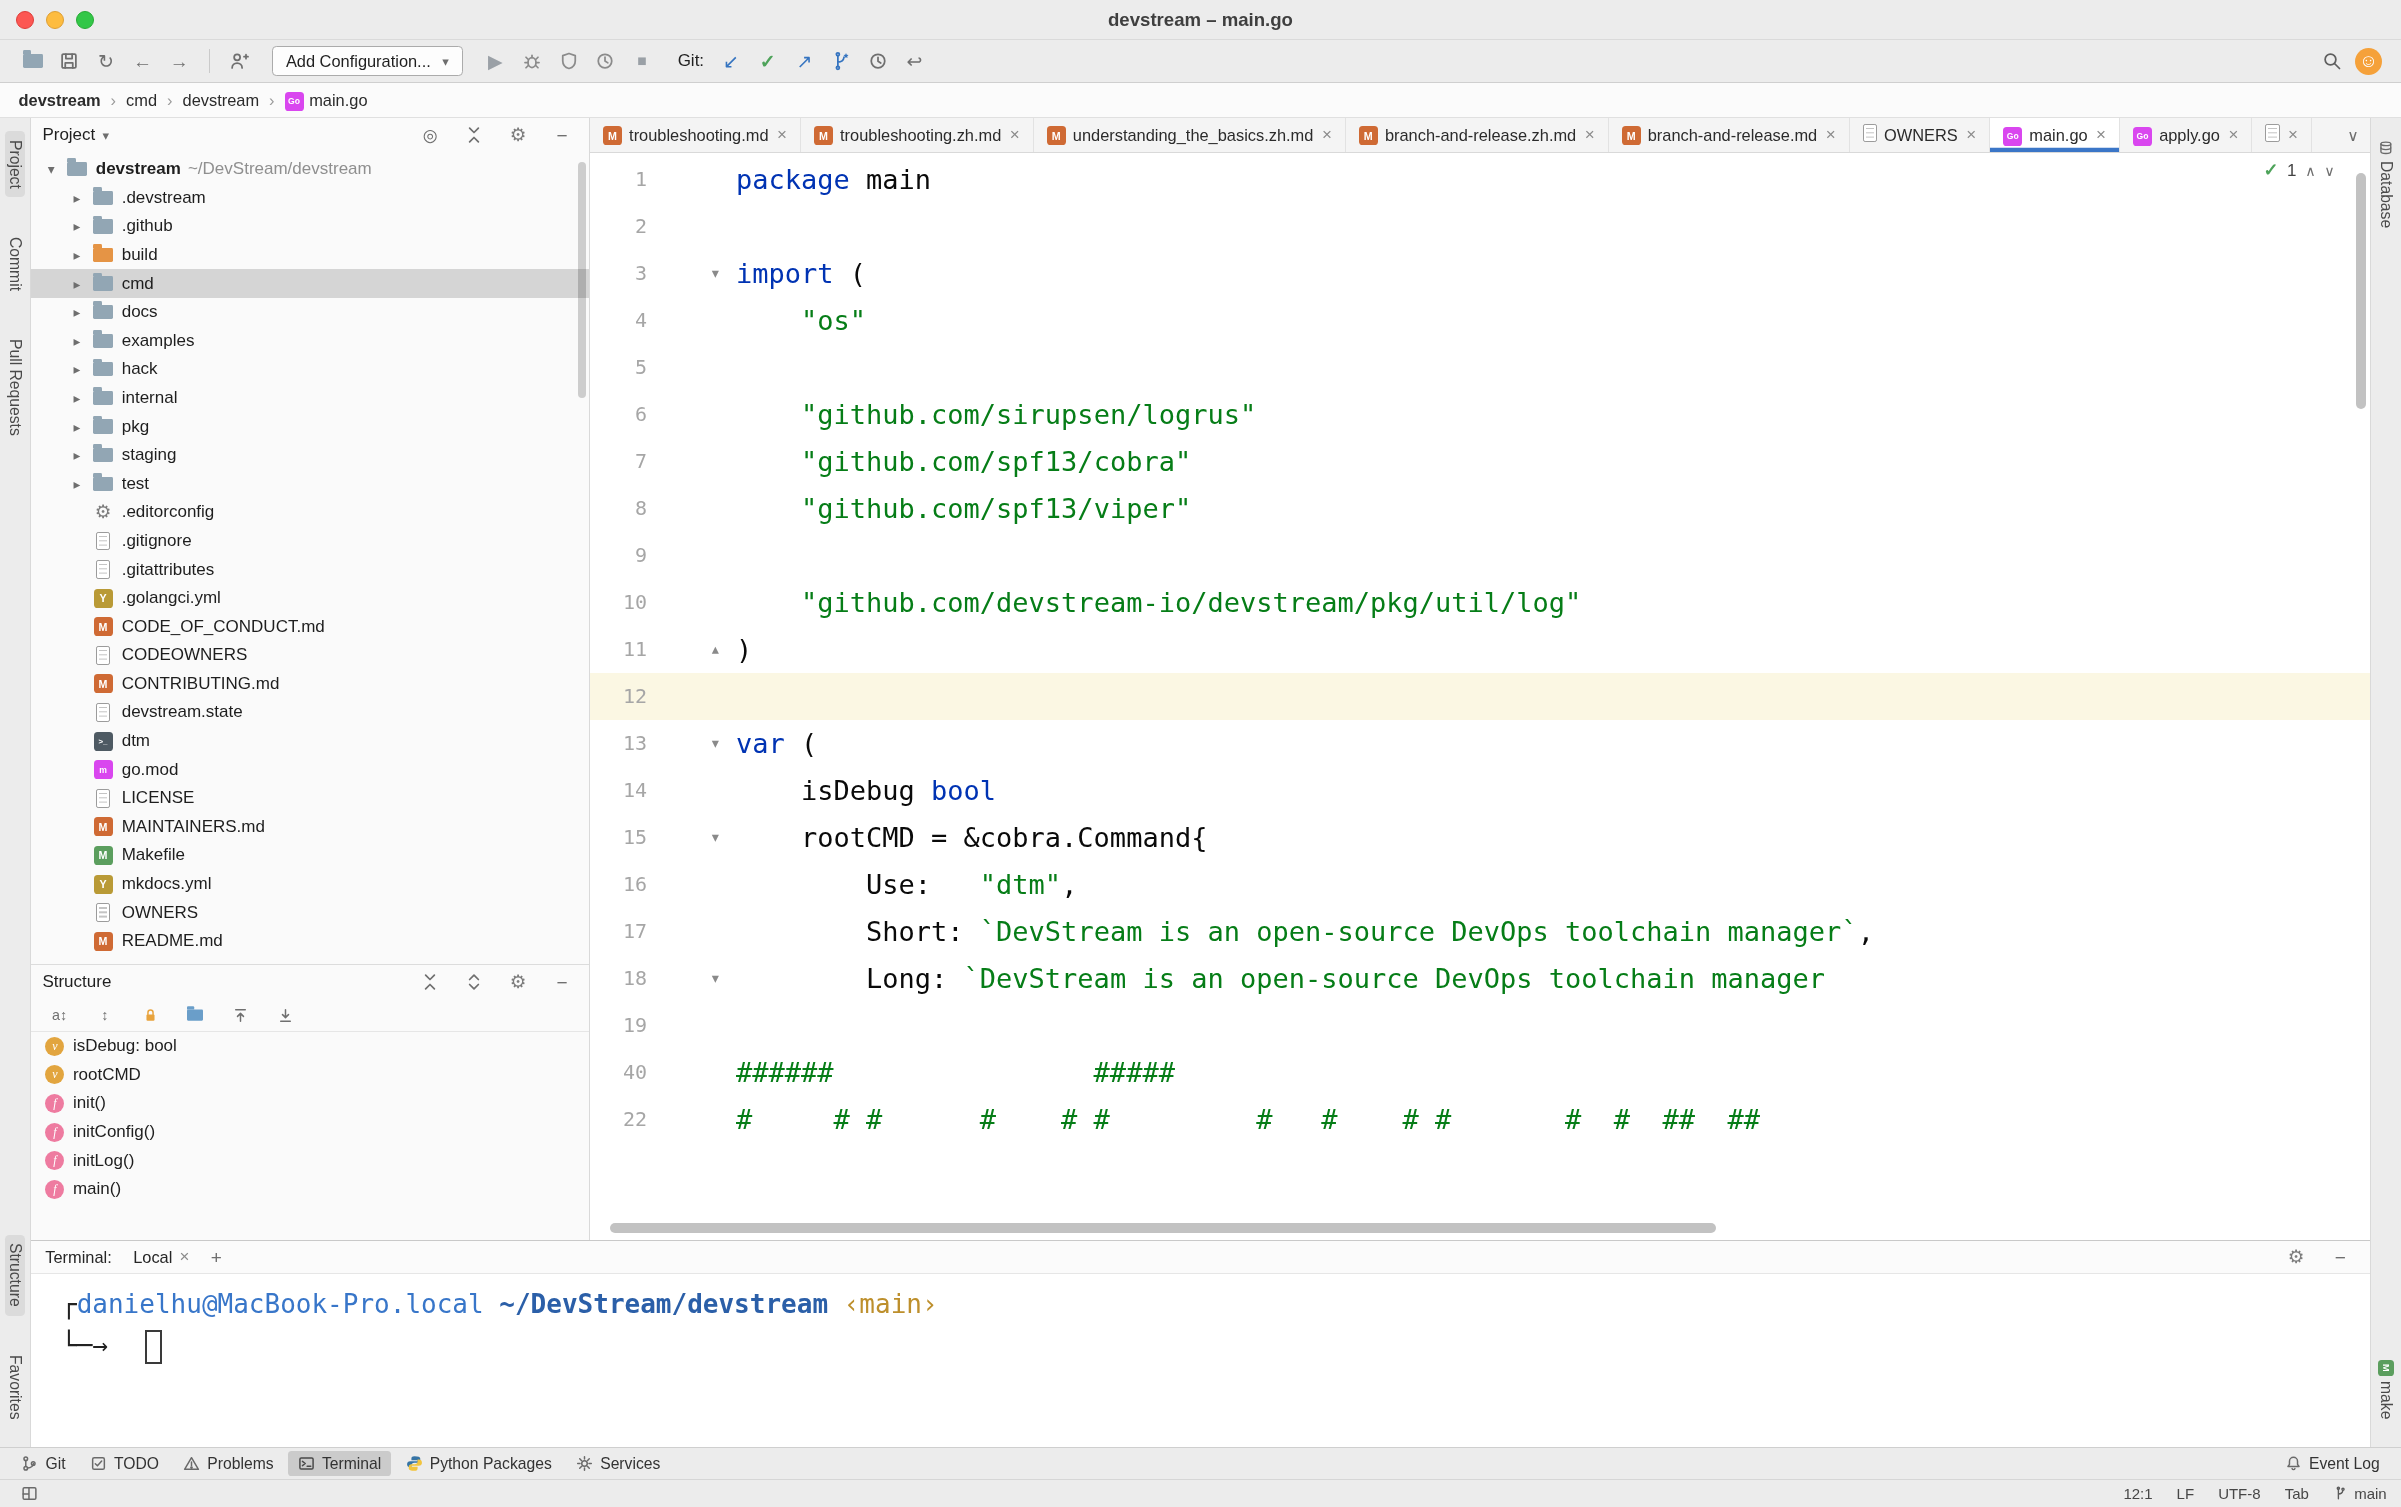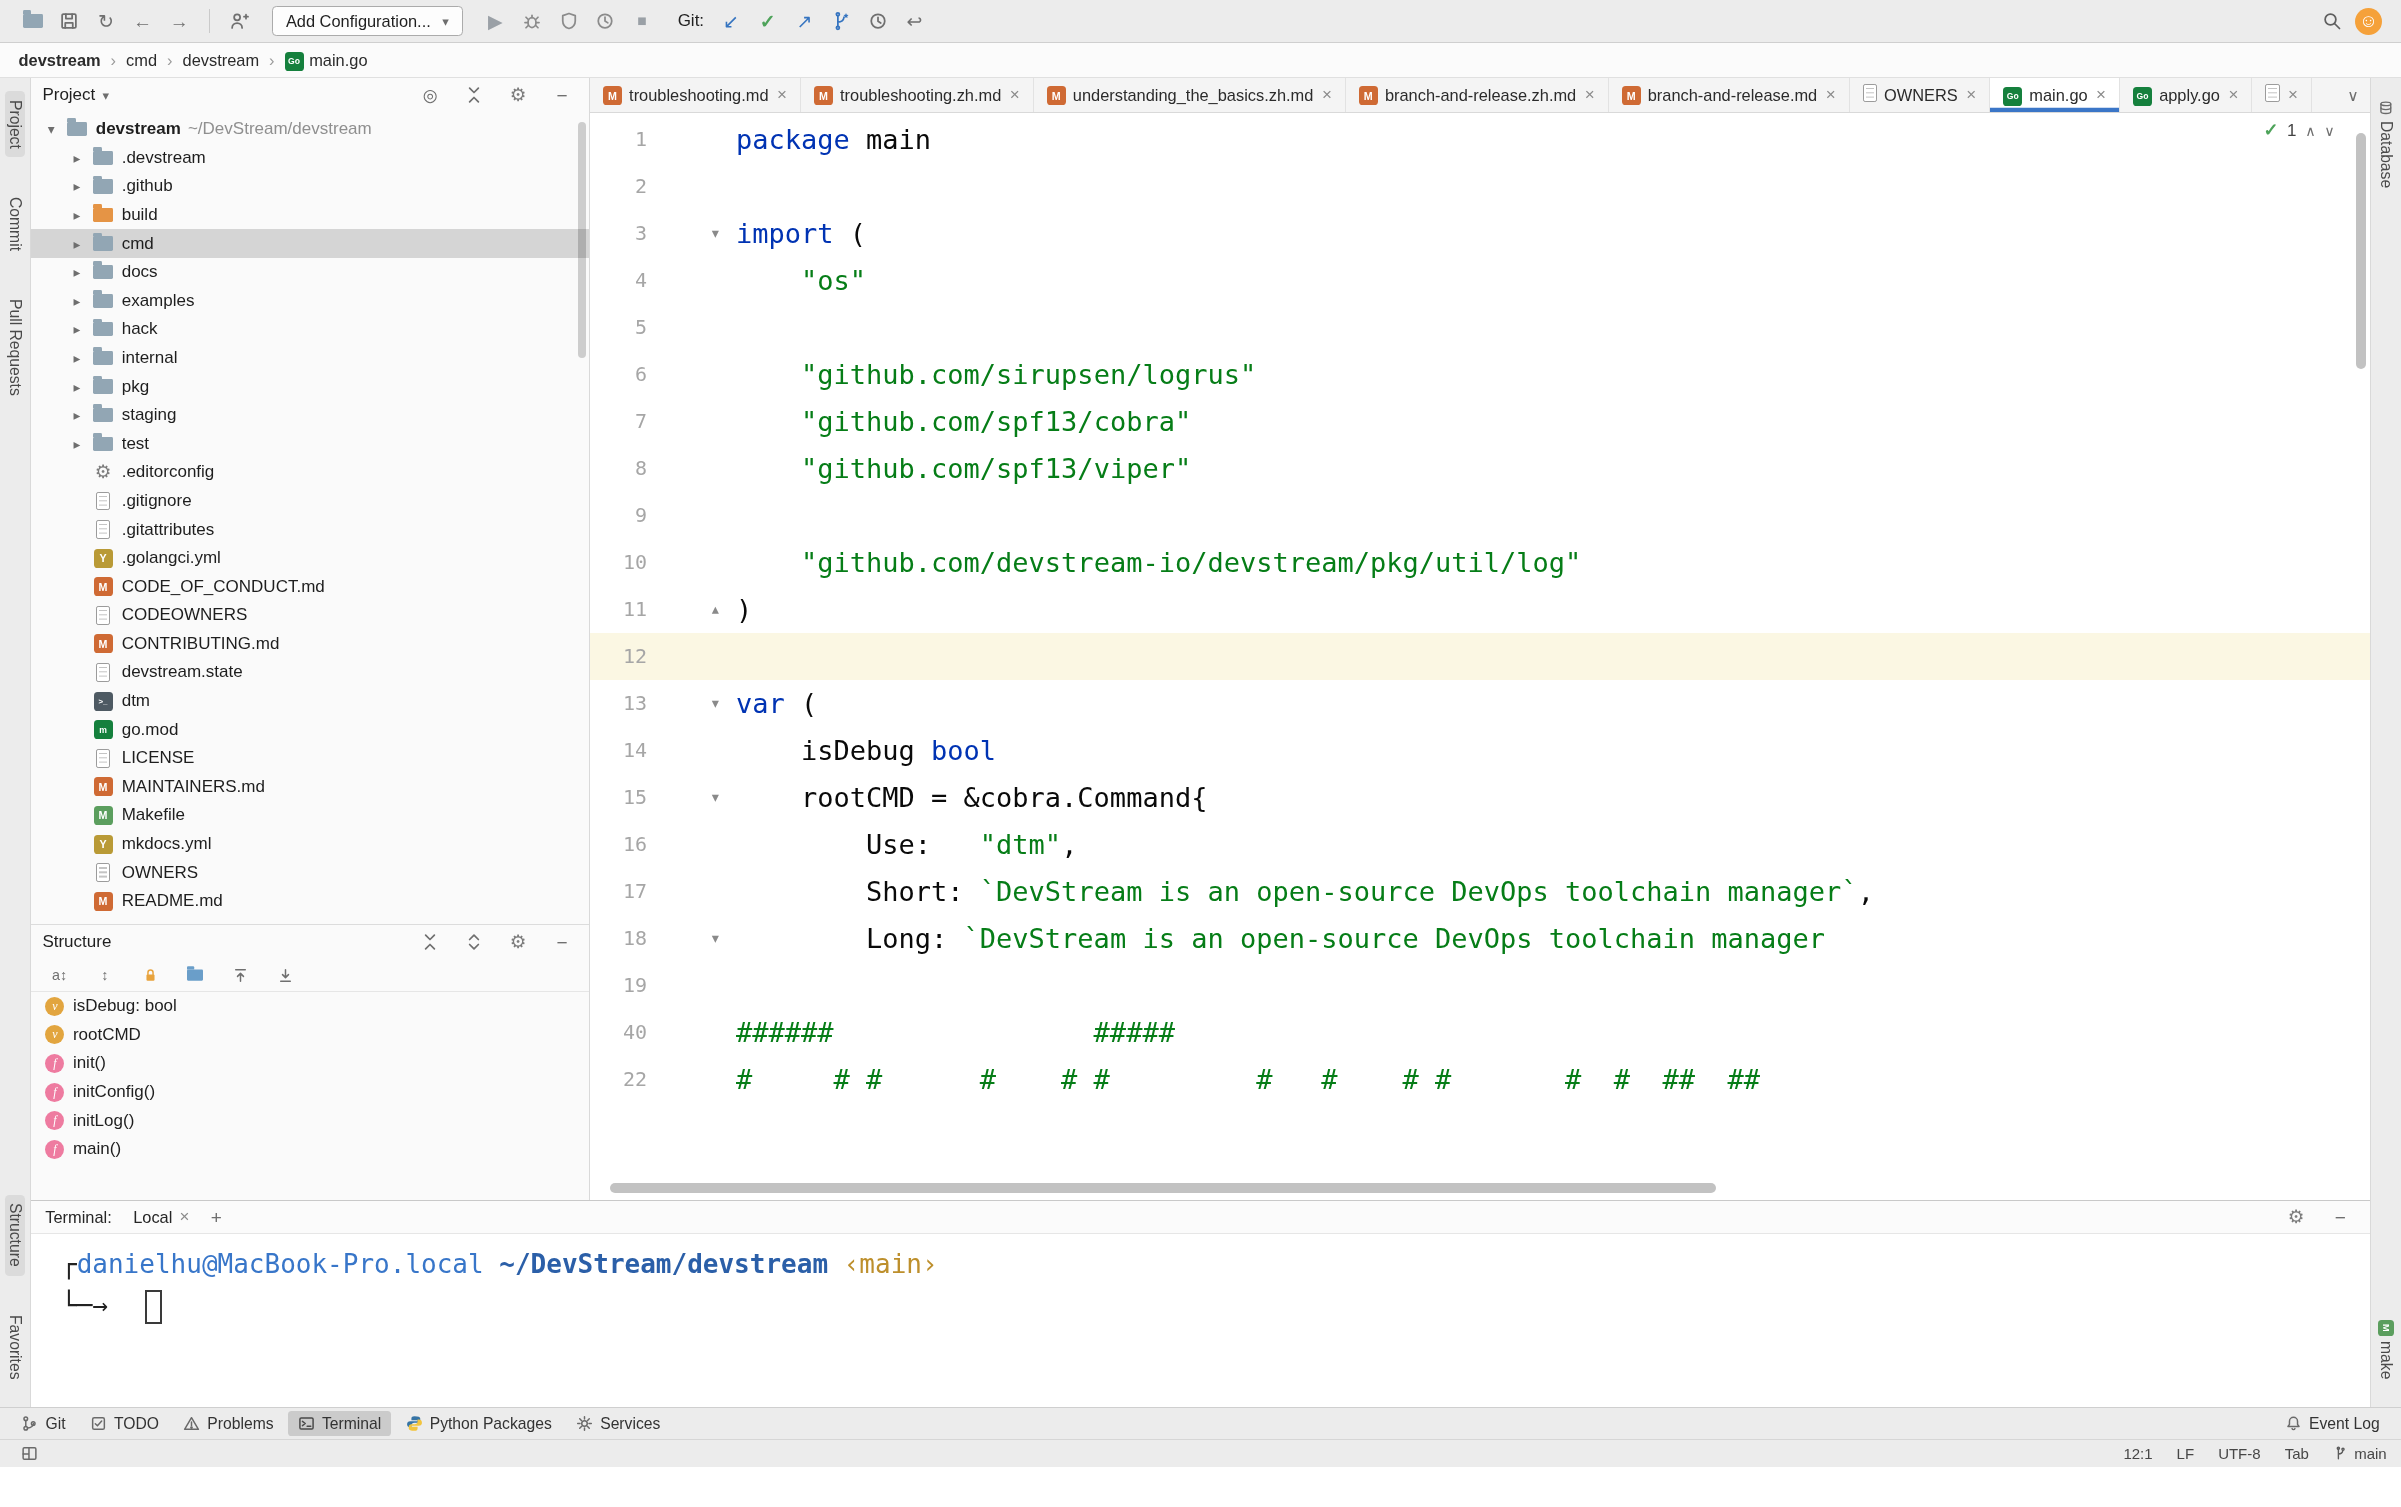--- a/index.html
+++ b/index.html
@@ -102,36 +102,44 @@
   .tgroup{display:flex;align-items:center;gap:4.3px}
   .tool{display:inline-flex;align-items:flex-start;gap:7.1px;padding:3.6px 10px;border-radius:3.6px;font-size:15.7px;color:#333}
   .tool.active{background:#CBCBCB}
   .status{height:28px;background:#ECECEC;border-top:0.7px solid #D6D6D6;display:flex;align-items:center;padding:0 14.3px;font-size:15px;color:#474747}
   .sgroup-h{display:flex;align-items:center;gap:24px}
   .sitem{display:inline-flex;align-items:center;gap:5.7px}
   
   .fic{display:inline-flex;align-items:center;justify-content:center;width:19px;height:19px;border-radius:3.6px;font-size:10.7px;font-weight:bold;color:#fff;flex:none}
   .fic.md{background:#CF6A34}
   .fic.yml{background:#B99A36}
-  .fic.go{background:#15803d;font-size:8.6px}
+  .fic.go{background:#d946ef;font-size:8.6px}
   .fic.bin{background:#4E5A63;font-size:7.9px}
   .fic.make{background:#5B9E5E}
   .docic{display:inline-block;width:14.3px;height:18.6px;border:1.4px solid #9B9B9B;border-radius:2.1px;background:#fff;position:relative}
   .docic::before{content:'';position:absolute;left:2.1px;right:2.1px;top:2.9px;height:1.4px;background:#C4C4C4;box-shadow:0 4.3px 0 #C4C4C4,0 8.6px 0 #C4C4C4}
   .cfolder{display:inline-block;width:20px;height:14.3px;background:#92A6B4;border-radius:1.4px;position:relative}
   .cfolder::before{content:'';position:absolute;top:-3.6px;left:0;width:8.6px;height:3.6px;background:inherit;border-radius:1.4px 1.4px 0 0}
   .cfolder.orange{background:#E59445}
   .cfolder.blue{background:#6A9EC9}
   .xic{color:#8B8B8B;font-size:17px}
 </style>
 </head>
 <body>
 
 <div class="app">
 
+  <div class="titlebar">
+    <div class="lights">
+      <span class="light red"></span>
+      <span class="light yellow"></span>
+      <span class="light green"></span>
+    </div>
+    <div class="title">devstream – main.go</div>
+  </div>
 
   <div class="toolbar">
     <span id="g1" class="igroup">
         <span class="tbtn">
           <span class="cfolder"></span>
         </span>
         <span class="tbtn">
           <svg width="20" height="20" viewBox="0 0 16 16" fill="none" stroke="#6F6F6F" stroke-width="1.4" stroke-linecap="round" stroke-linejoin="round">
             <rect x="2.5" y="2.5" width="11" height="11" rx="1"></rect>
             <path d="M5.5 2.5V6h5V2.5M5 13.5V9.5h6v4"></path>

